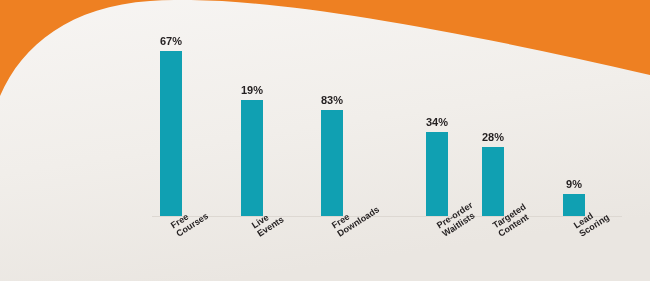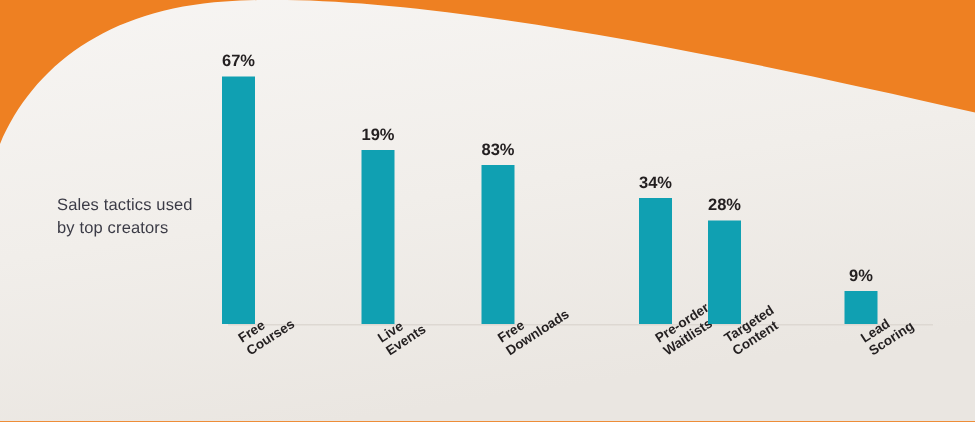--- a/index.html
+++ b/index.html
@@ -112,28 +112,24 @@
         <stop offset="55%" stop-color="#f1eeea"></stop>
         <stop offset="100%" stop-color="#eae6e1"></stop>
       </linearGradient>
     </defs>
     <rect x="0" y="0" width="650" height="281" fill="#ee8022"></rect>
     <path d="M0,281 L0,96 C22,44 72,6 150,1 C250,-6 420,22 650,75 L650,281 Z" fill="url(#panelgrad)"></path>
   </svg>
 
   <div id="chart-area">
 
-    <div class="caption">
-      <span class="caption-line">Sales tactics used</span>
-      <span class="caption-line">by top creators</span>
-    </div>
 
     <div id="plot">
       <div class="axis-line"></div>
-    <div class="bar-group" style="left: 148px;">
+    <div class="bar-group" style="left: 160px;">
           <div class="bar-value">67%</div>
           <div class="bar" style="height: 165px; background: rgb(16, 160, 178);"></div>
           <div class="bar-label">
             <span>Free</span>
             <span>Courses</span>
           </div>
         </div>
         <div class="bar-group" style="left: 241px;">
           <div class="bar-value">19%</div>
           <div class="bar" style="height: 116px; background: rgb(16, 160, 178);"></div>
@@ -151,21 +147,21 @@
           </div>
         </div>
         <div class="bar-group" style="left: 402px; margin-left: 24px;">
           <div class="bar-value">34%</div>
           <div class="bar" style="height: 84px; background: rgb(16, 160, 178);"></div>
           <div class="bar-label">
             <span>Pre-order</span>
             <span>Waitlists</span>
           </div>
         </div>
-        <div class="bar-group" style="left: 472px; margin-top: 36px;">
+        <div class="bar-group" style="left: 482px; margin-top: 36px;">
           <div class="bar-value">28%</div>
           <div class="bar" style="height: 69px; background: rgb(16, 160, 178);"></div>
           <div class="bar-label">
             <span>Targeted</span>
             <span>Content</span>
           </div>
         </div>
         <div class="bar-group" style="left: 563px;">
           <div class="bar-value">9%</div>
           <div class="bar" style="height: 22px; background: rgb(16, 160, 178);"></div>

